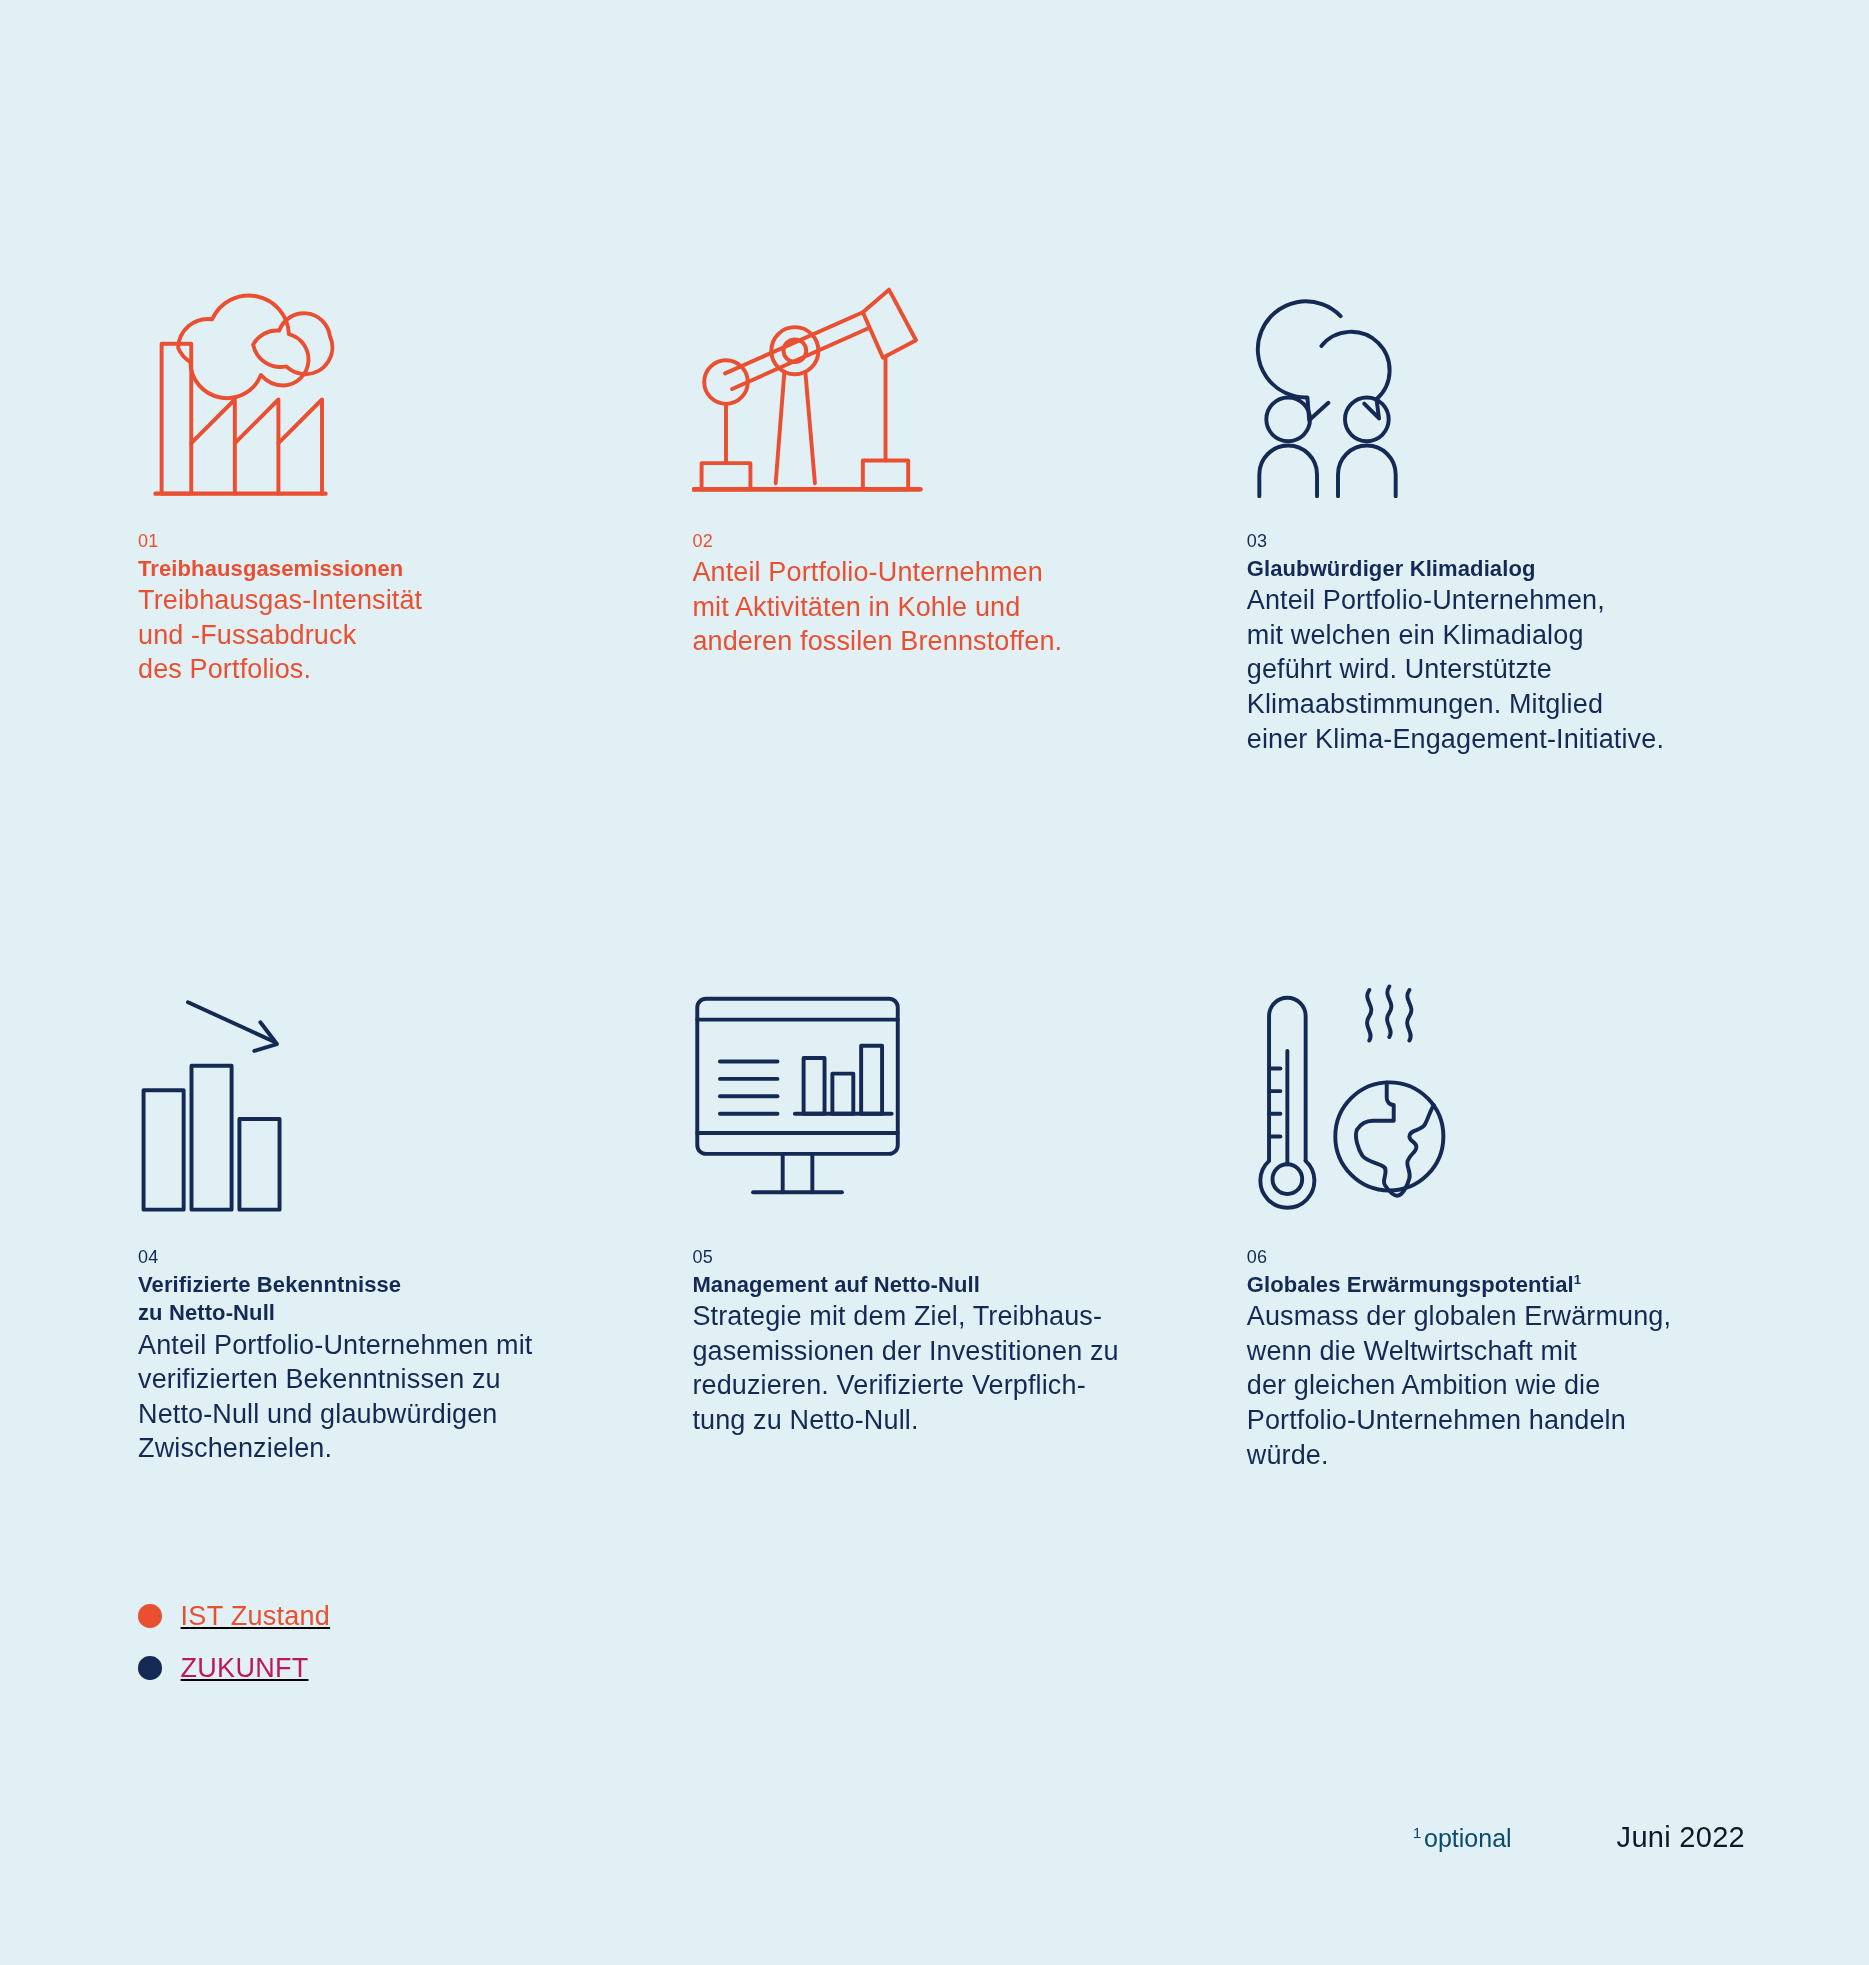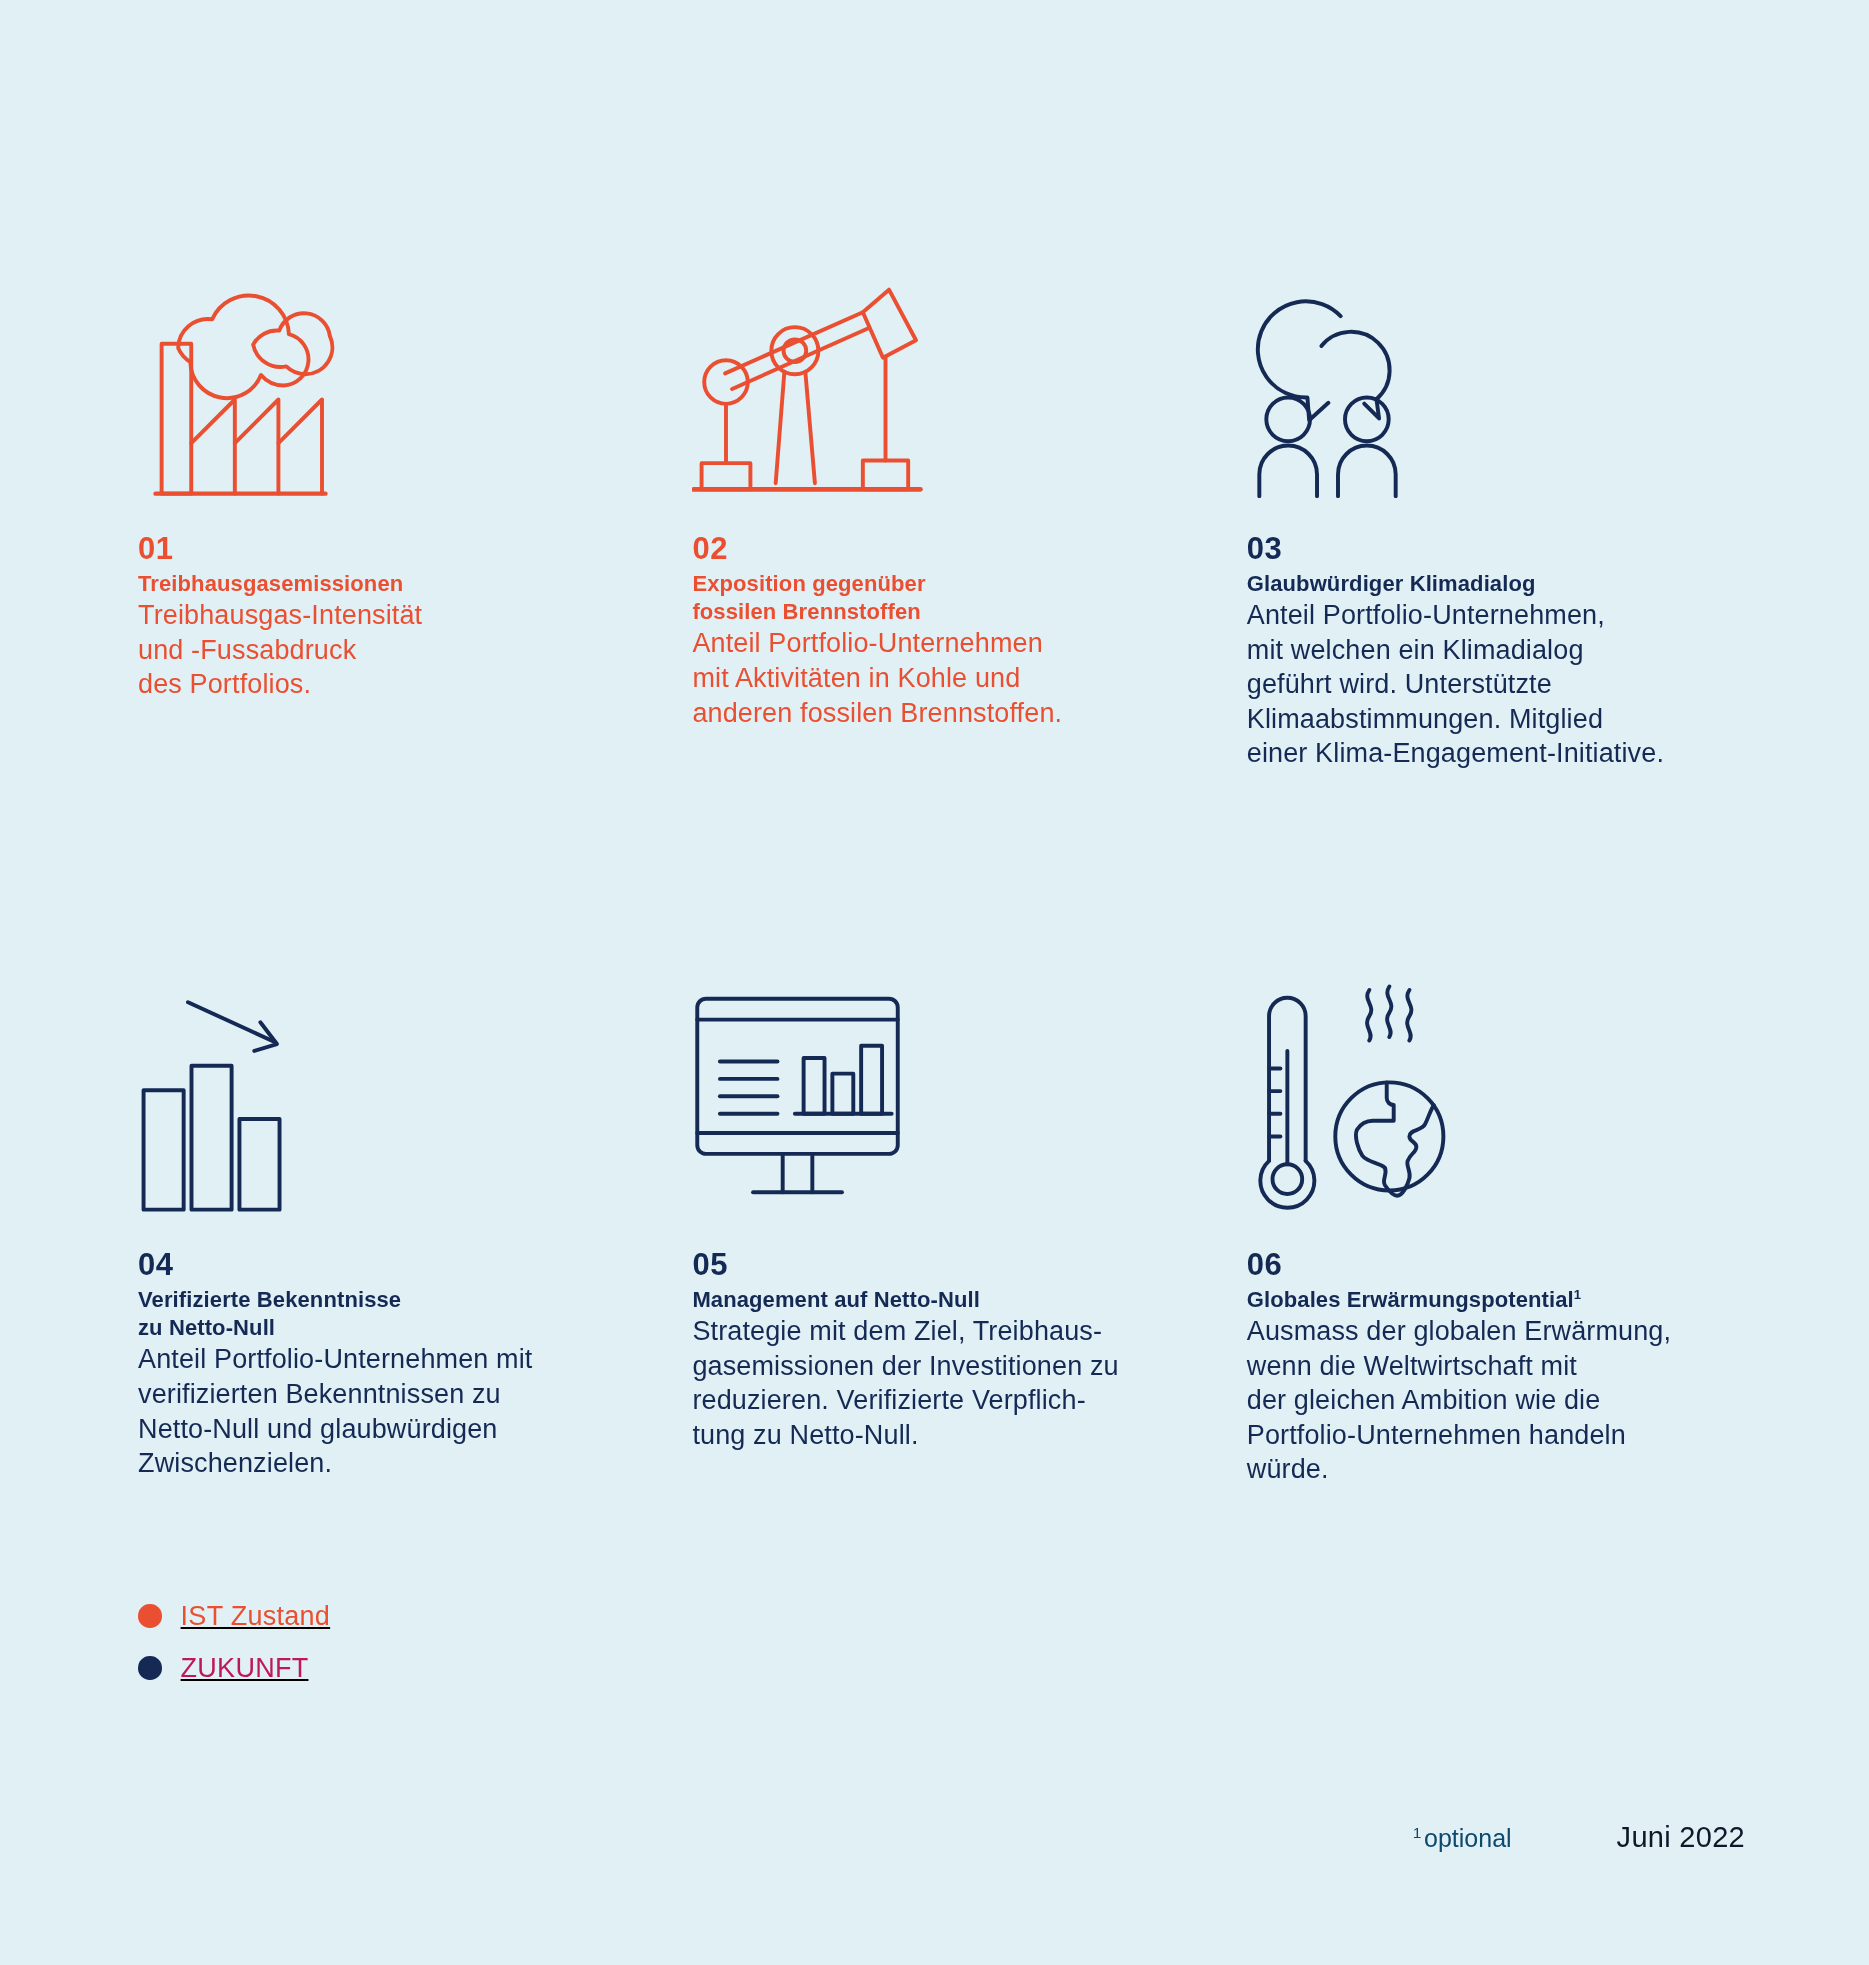--- a/index.html
+++ b/index.html
@@ -56,22 +56,22 @@
     justify-content: flex-start;
     margin-bottom: 0;
   }
   .icon-box svg { display: block; }
 
   
   .card-text {
     margin-top: 33px;
   }
   .card-num {
-    font-size: 31px;
-    font-weight: 700;
+    font-size: 18px;
+    font-weight: 400;
     letter-spacing: 0.02em;
     line-height: 1.15;
     margin: 0 0 3.5px 0;
   }
   .card-title {
     font-size: 22px;
     font-weight: 700;
     line-height: 1.28;
     margin: 0;
     letter-spacing: 0.005em;
@@ -210,21 +210,20 @@
 
             <path d="M222 104 V222"></path>
 
             <path d="M196 222 h52 v33 h-52 z"></path>
 
             <path d="M2 255 H262" stroke-width="5.5"></path>
           </svg>
         </div>
         <div class="card-text">
           <div class="card-num">02</div>
-          <div class="card-title">Exposition gegenüber<br>fossilen Brennstoffen</div>
           <div class="card-body">Anteil Portfolio-Unternehmen<br>mit Aktivitäten in Kohle und<br>anderen fossilen Brennstoffen.</div>
         </div>
       </div>
 
       <div class="card col-3 theme-navy">
         <div class="icon-box">
           <svg width="175" height="236" viewBox="0 0 200 270" fill="none" stroke="#142a54" stroke-width="4.5" stroke-linejoin="round" stroke-linecap="round">
 
             <path d="M107 62 a55 55 0 1 0 -38 93 l2 26 l22 -20"></path>
 

